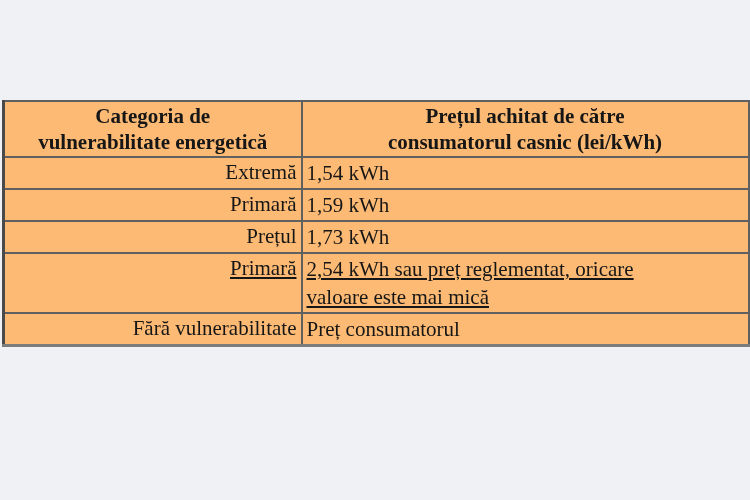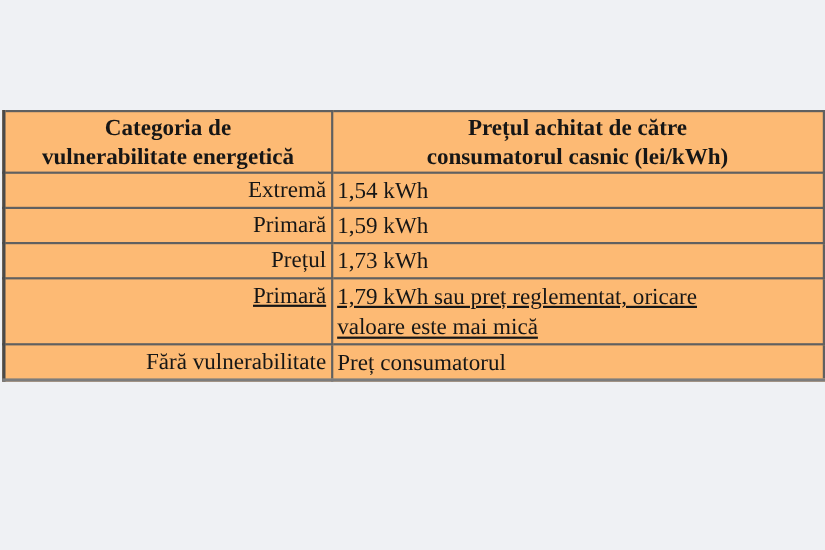--- a/index.html
+++ b/index.html
@@ -79,21 +79,21 @@
       <tr class="row-normal">
         <td class="cat">Primară</td>
         <td class="price">1,59 kWh</td>
       </tr>
       <tr class="row-normal">
         <td class="cat">Prețul</td>
         <td class="price">1,73 kWh</td>
       </tr>
       <tr class="row-tall">
         <td class="cat">Primară</td>
-        <td class="price">1,79 kWh sau preț reglementat, oricare
+        <td class="price">2,54 kWh sau preț reglementat, oricare
 valoare este mai mică</td>
       </tr>
       <tr class="row-normal">
         <td class="cat">Fără vulnerabilitate</td>
         <td class="price">Preț consumatorul</td>
       </tr>
     </tbody>
   </table>
 </div>
 

